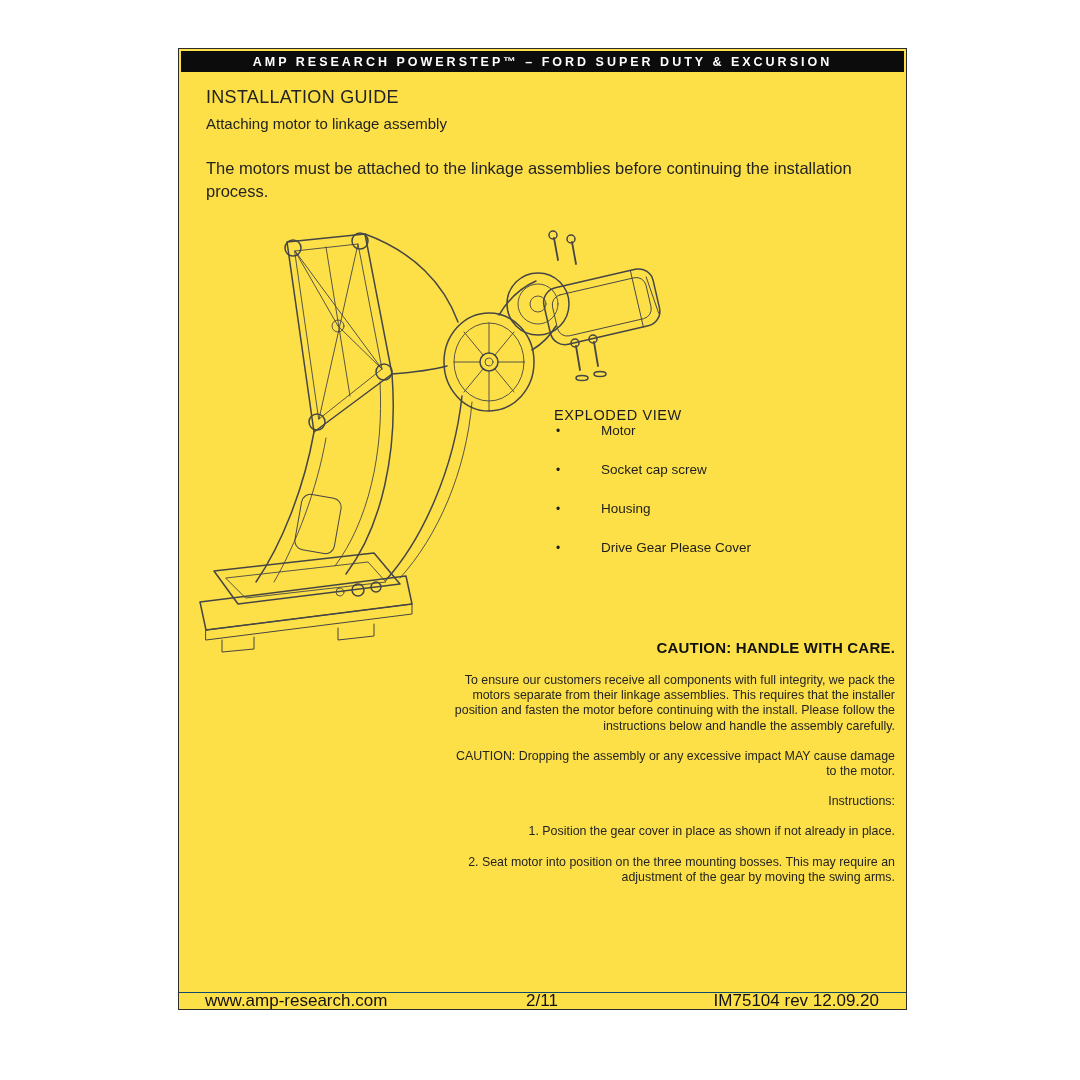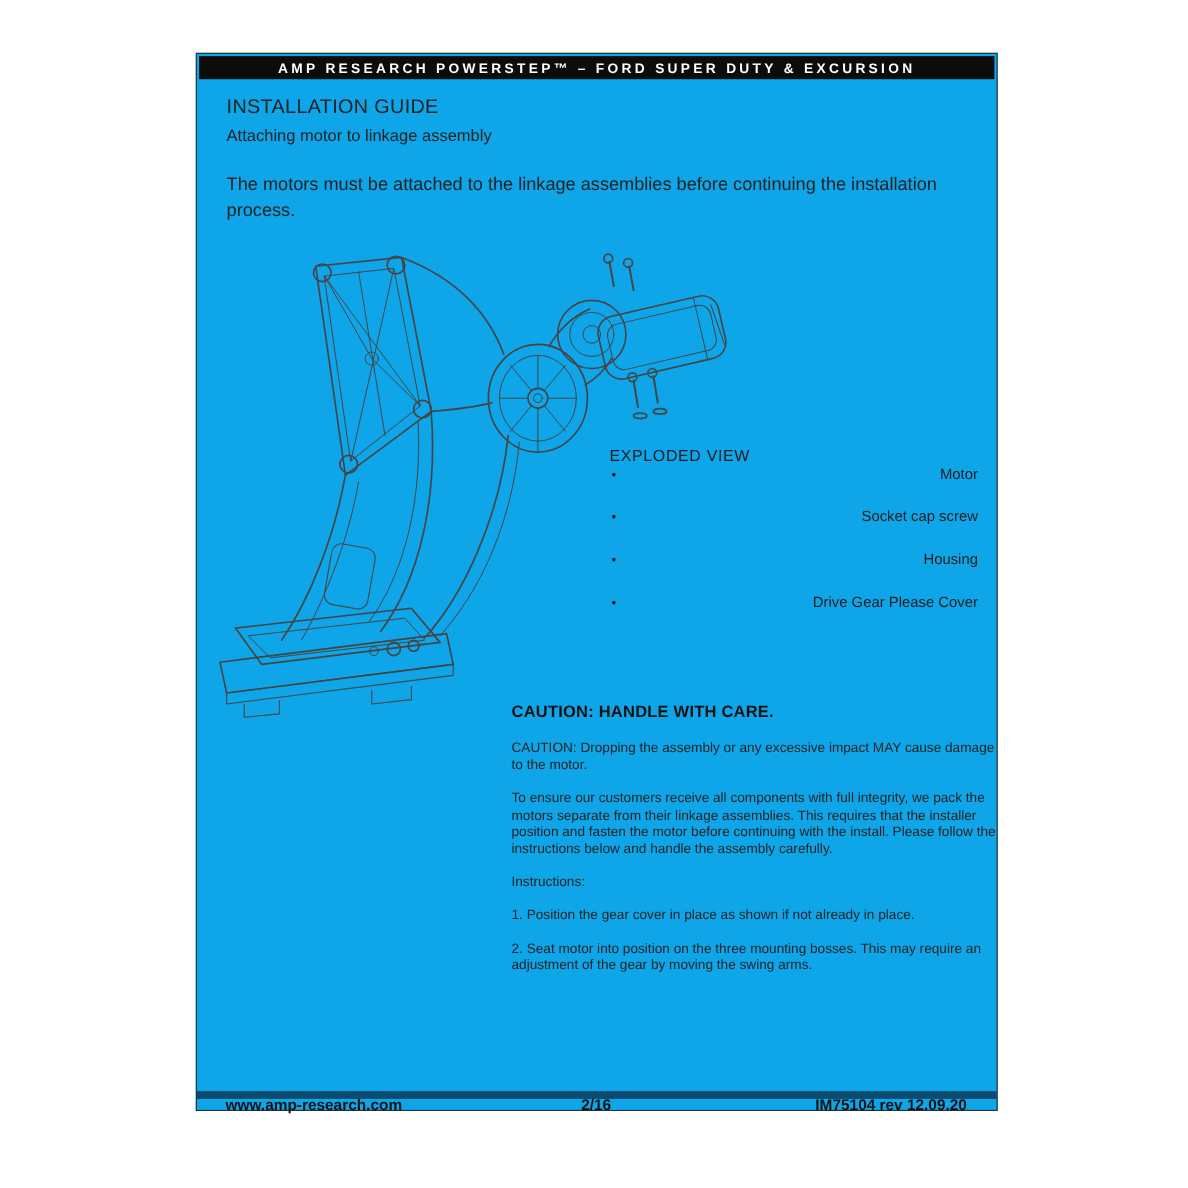--- a/index.html
+++ b/index.html
@@ -1,21 +1,21 @@
 <!DOCTYPE html>
 <html><head>
 <meta charset="utf-8">
 <style>
   * { box-sizing: border-box; margin: 0; padding: 0; }
   html, body { width: 1080px; height: 1080px; background: #ffffff; }
   body { font-family: "Liberation Sans", sans-serif; color: #1f1f1f; position: relative; }
 
   .page {
     position: absolute; left: 178px; top: 48px; width: 729px; height: 962px;
-    background: #0ea5e9; border: 1px solid #2c2c2c;
+    background: #fde047; border: 1px solid #2c2c2c;
   }
 
   .header-bar {
     position: absolute; top: 2px; left: 2px; right: 2px; height: 21px;
     background: #0c0c0c; color: #ffffff;
     display: flex; align-items: center; justify-content: center;
     font-size: 12.5px; font-weight: bold; letter-spacing: 3px; white-space: nowrap;
   }
 
   .intro { position: absolute; left: 27px; top: 38px; }
@@ -28,37 +28,37 @@
   }
 
   .diagram { position: absolute; left: 7px; top: 177px; width: 485px; height: 440px; }
   .diagram svg { display: block; }
 
   .exploded { position: absolute; left: 375px; top: 358px; width: 335px; }
   .exploded h3 { font-size: 14.5px; font-weight: 400; letter-spacing: 0.6px; color: #1d1d1d; }
   .exploded ul { list-style: none; }
   .exploded li {
     position: relative; padding-left: 47px; font-size: 13.5px; color: #1d1d1d;
-    margin-bottom: 24px; line-height: 15px; text-align: right;
+    margin-bottom: 24px; line-height: 15px;
   }
   .exploded li::before {
     content: "\2022"; position: absolute; left: 2px; top: 1px; font-size: 12px; color: #1d1d1d;
   }
 
-  .caution-col { position: absolute; left: 286px; top: 590px; width: 452px; }
+  .caution-col { position: absolute; left: 264px; top: 590px; width: 452px; text-align: right; }
   .caution-col h3 { font-size: 15px; font-weight: bold; color: #111; margin-bottom: 17px; letter-spacing: 0.2px; }
   .caution-col p { font-size: 12.4px; line-height: 15.2px; color: #242424; margin-bottom: 15px; }
   .caution-col p.step { margin-bottom: 15px; }
   .bold-tail { font-weight: bold; }
 
   .footer {
     position: absolute; left: 0; right: 0; bottom: 0; height: 17px;
-    border-top: 7px solid #0c4a6e;
+    border-top: 1px solid #0c4a6e;
     display: flex; align-items: center;
-    font-size: 14px; font-weight: bold; color: #111;
+    font-size: 17px; font-weight: normal; color: #111;
   }
   .footer .f-left { flex: 1; padding-left: 26px; text-align: left; }
   .footer .f-center { width: 60px; text-align: center; }
   .footer .f-right { flex: 1; padding-right: 27px; text-align: right; }
 </style>
 </head>
 <body>
 
 <div class="page">
 
@@ -154,26 +154,26 @@
     <ul>
       <li><span>Motor</span></li>
       <li><span>Socket cap screw</span></li>
       <li><span>Housing</span></li>
       <li><span>Drive Gear Please Cover</span></li>
     </ul>
   </div>
 
   <div class="caution-col">
     <h3>CAUTION: HANDLE WITH CARE.</h3>
+    <p>To ensure our customers receive all components with full integrity, we pack the motors separate from their linkage assemblies. This requires that the installer position and fasten the motor before continuing with the install. Please follow the instructions below and handle the assembly carefully.</p>
     <p>CAUTION: Dropping the assembly or any excessive impact MAY cause damage to the motor.</p>
-    <p>To ensure our customers receive all components with full integrity, we pack the motors separate from their linkage assemblies. This requires that the installer position and fasten the motor before continuing with the install. Please follow the instructions below and handle the assembly carefully.</p>
     <p>Instructions:</p>
     <p class="step">1. Position the gear cover in place as shown if not already in place.</p>
     <p class="step">2. Seat motor into position on the three mounting bosses. This may require an adjustment of the gear by moving the swing arms.</p>
   </div>
 
   <div class="footer">
     <span class="f-left">www.amp-research.com</span>
-    <span class="f-center">2/16</span>
+    <span class="f-center">2/11</span>
     <span class="f-right">IM75104 rev 12.09.20</span>
   </div>
 
 </div>
 
 </body></html>

